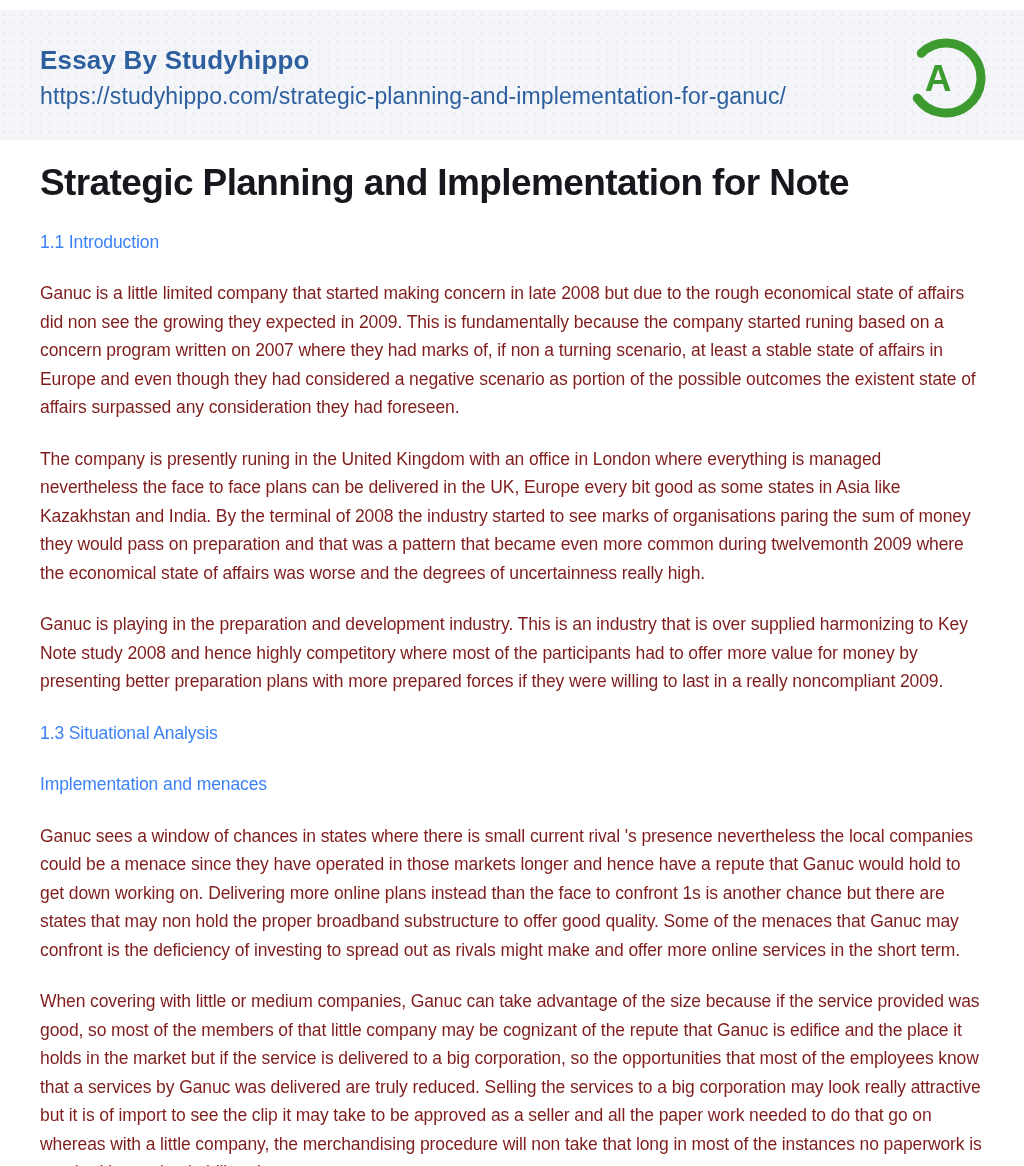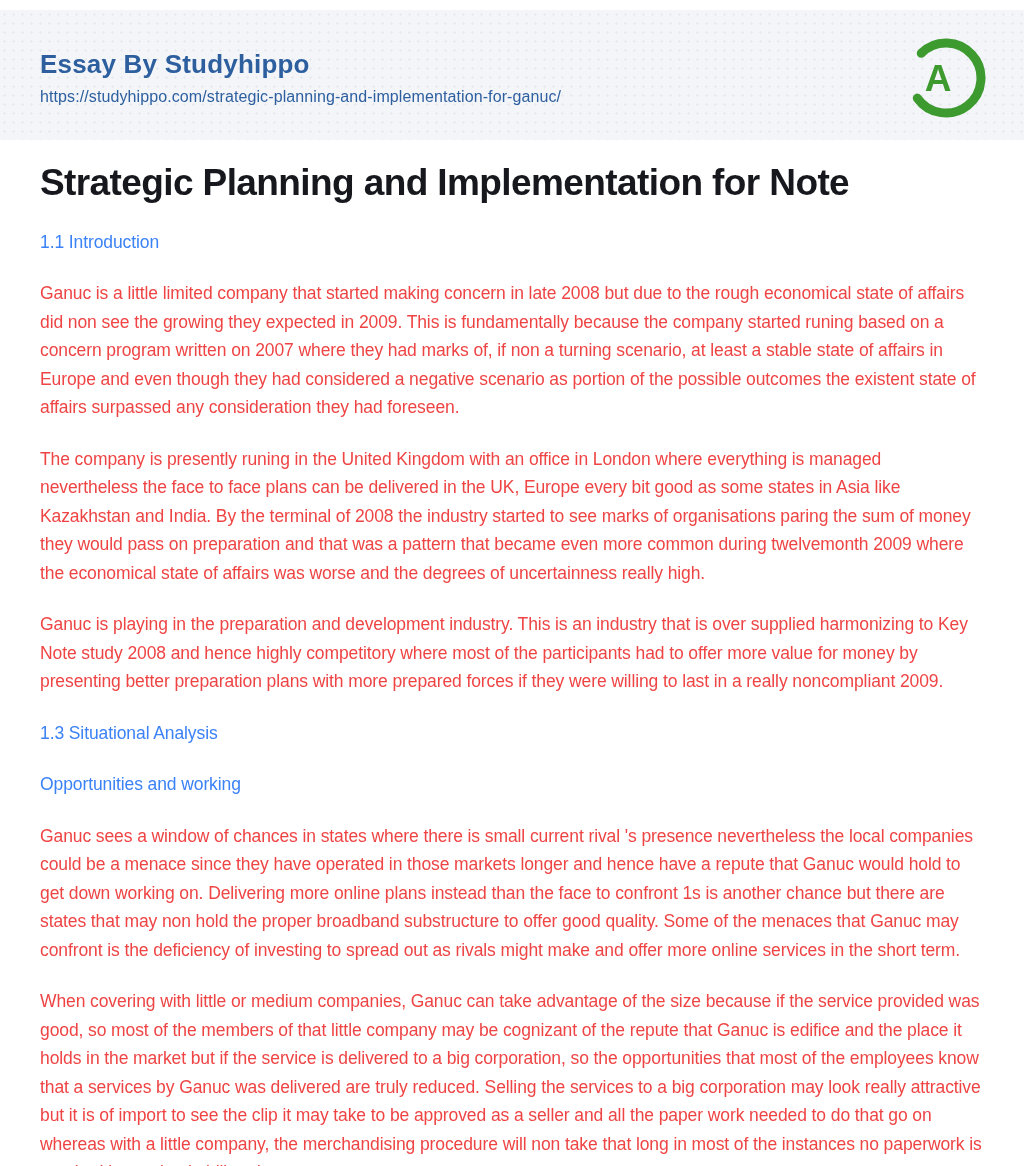--- a/index.html
+++ b/index.html
@@ -35,21 +35,21 @@
   }
   .site-title {
     font-size: 26px;
     font-weight: 700;
     color: #2d5f9f;
     letter-spacing: 0.2px;
     line-height: 1.15;
     text-decoration: none;
   }
   .site-url {
-    font-size: 16px;
+    font-size: 23px;
     font-weight: 400;
     color: #2d5f9f;
     letter-spacing: 0.1px;
     text-decoration: none;
   }
   .logo {
     width: 80px;
     height: 80px;
     flex: 0 0 auto;
   }
@@ -64,21 +64,21 @@
     font-weight: 800;
     letter-spacing: -0.6px;
     color: #17181d;
   }
   .block {
     margin: 23px 0 0 0;
     max-width: 950px;
     font-size: 17.5px;
     line-height: 28.5px;
     letter-spacing: -0.1px;
-    color: #ef4444;
+    color: #7f1d1d;
   }
   .block.heading {
     color: #3b82f6;
   }
 </style>
 </head>
 <body>
 
 <div class="page">
 
@@ -101,21 +101,21 @@
     <p class="block heading">1.1 Introduction</p>
 
     <p class="block">Ganuc is a little limited company that started making concern in late 2008 but due to the rough economical state of affairs did non see the growing they expected in 2009. This is fundamentally because the company started runing based on a concern program written on 2007 where they had marks of, if non a turning scenario, at least a stable state of affairs in Europe and even though they had considered a negative scenario as portion of the possible outcomes the existent state of affairs surpassed any consideration they had foreseen.</p>
 
     <p class="block">The company is presently runing in the United Kingdom with an office in London where everything is managed nevertheless the face to face plans can be delivered in the UK, Europe every bit good as some states in Asia like Kazakhstan and India. By the terminal of 2008 the industry started to see marks of organisations paring the sum of money they would pass on preparation and that was a pattern that became even more common during twelvemonth 2009 where the economical state of affairs was worse and the degrees of uncertainness really high.</p>
 
     <p class="block">Ganuc is playing in the preparation and development industry. This is an industry that is over supplied harmonizing to Key Note study 2008 and hence highly competitory where most of the participants had to offer more value for money by presenting better preparation plans with more prepared forces if they were willing to last in a really noncompliant 2009.</p>
 
     <p class="block heading">1.3 Situational Analysis</p>
 
-    <p class="block heading">Opportunities and working</p>
+    <p class="block heading">Implementation and menaces</p>
 
     <p class="block">Ganuc sees a window of chances in states where there is small current rival 's presence nevertheless the local companies could be a menace since they have operated in those markets longer and hence have a repute that Ganuc would hold to get down working on. Delivering more online plans instead than the face to confront 1s is another chance but there are states that may non hold the proper broadband substructure to offer good quality. Some of the menaces that Ganuc may confront is the deficiency of investing to spread out as rivals might make and offer more online services in the short term.</p>
 
     <p class="block">When covering with little or medium companies, Ganuc can take advantage of the size because if the service provided was good, so most of the members of that little company may be cognizant of the repute that Ganuc is edifice and the place it holds in the market but if the service is delivered to a big corporation, so the opportunities that most of the employees know that a services by Ganuc was delivered are truly reduced. Selling the services to a big corporation may look really attractive but it is of import to see the clip it may take to be approved as a seller and all the paper work needed to do that go on whereas with a little company, the merchandising procedure will non take that long in most of the instances no paperwork is required but a simple bill and a contract.</p>
 
   </main>
 
 </div>
 
 </body></html>

